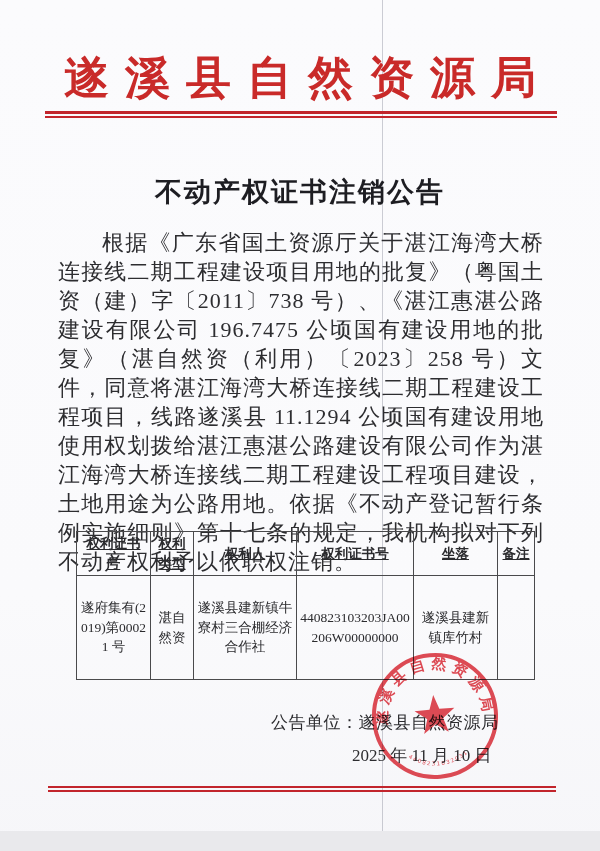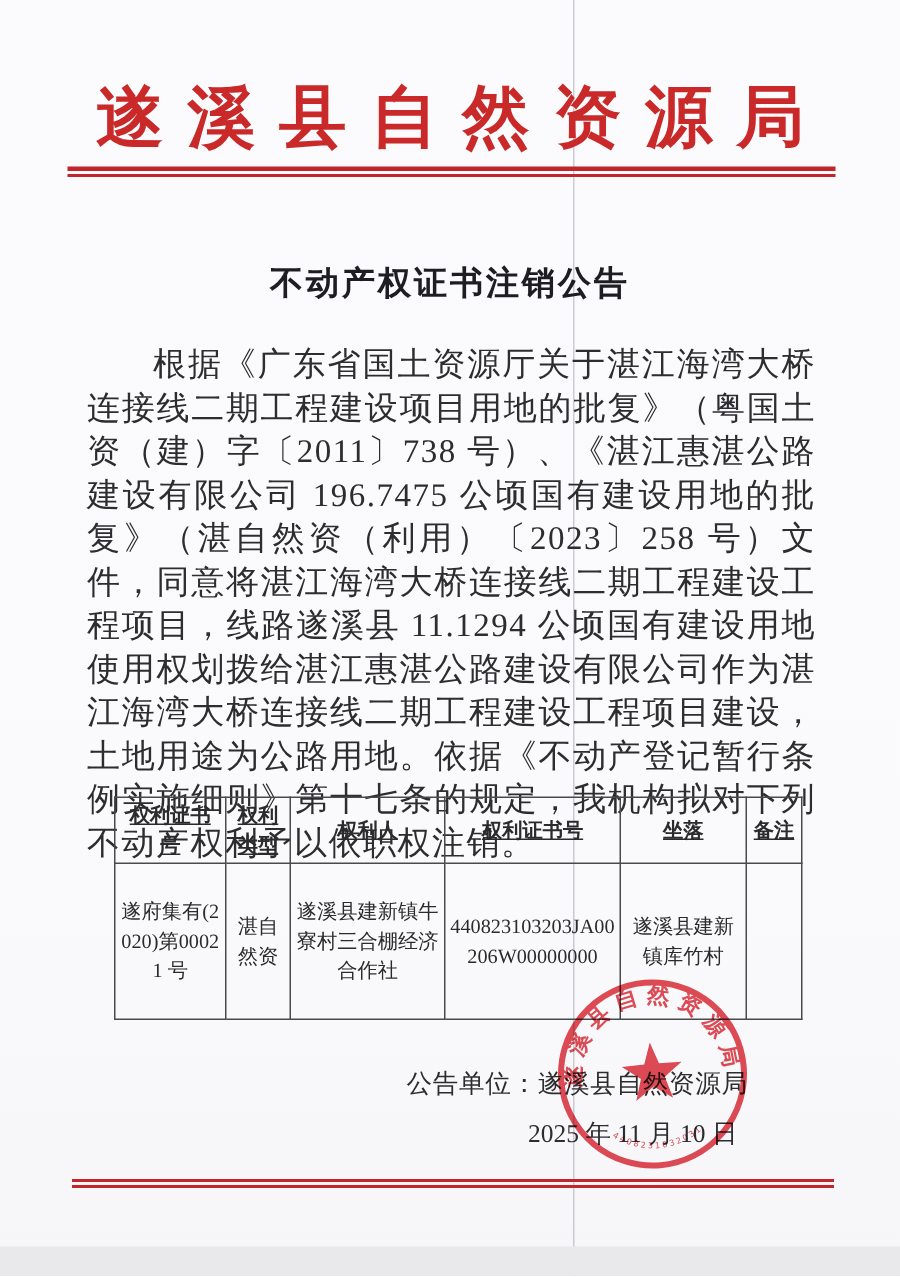--- a/index.html
+++ b/index.html
@@ -35,21 +35,21 @@
   .double-rule .bar-thick { height: 3px; background: #c2252c; }
   .double-rule .bar-gap   { height: 2px; }
   .double-rule .bar-thin  { height: 2px; background: #c2252c; }
   .rule-top    { left: 45px;  width: 512px; top: 111px; }
   .rule-bottom { left: 48px;  width: 508px; top: 786px; }
   .rule-bottom .bar-thick { height: 2px; }
   
   .doc-title {
     position: absolute; left: 0; right: 0; top: 174px;
     text-align: center;
-    font-size: 22px; font-weight: bold; letter-spacing: 2px;
+    font-size: 27px; font-weight: bold; letter-spacing: 2px;
     color: #1d1d22;
   }
   
   .body-block {
     position: absolute; left: 58px; top: 228px; width: 486px;
     font-size: 22px; line-height: 29px; letter-spacing: 1px;
     text-align: justify; text-justify: inter-character;
   }
   .body-block p { margin: 0; text-indent: 2em; }
   
@@ -122,21 +122,21 @@
           <th>权利证书号</th>
           <th>权利类型</th>
           <th>权利人</th>
           <th>权利证书号</th>
           <th>坐落</th>
           <th>备注</th>
         </tr>
     </thead>
     <tbody>
         <tr>
-          <td>遂府集有(2020)第00021 号</td>
+          <td>遂府集有(2019)第00021 号</td>
           <td>湛自然资</td>
           <td>遂溪县建新镇牛寮村三合棚经济合作社</td>
           <td>440823103203JA00206W00000000</td>
           <td>遂溪县建新镇库竹村</td>
           <td></td>
         </tr>
       </tbody>
   </table>
 
   <div class="announcer">公告单位：遂溪县自然资源局</div>

